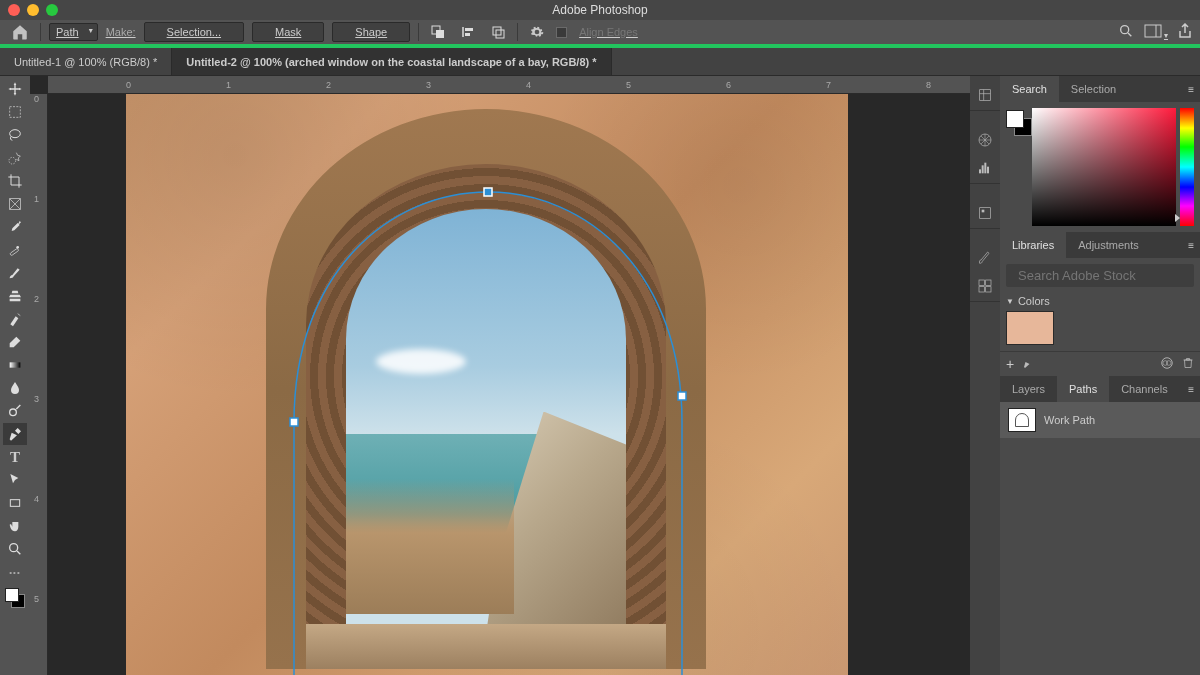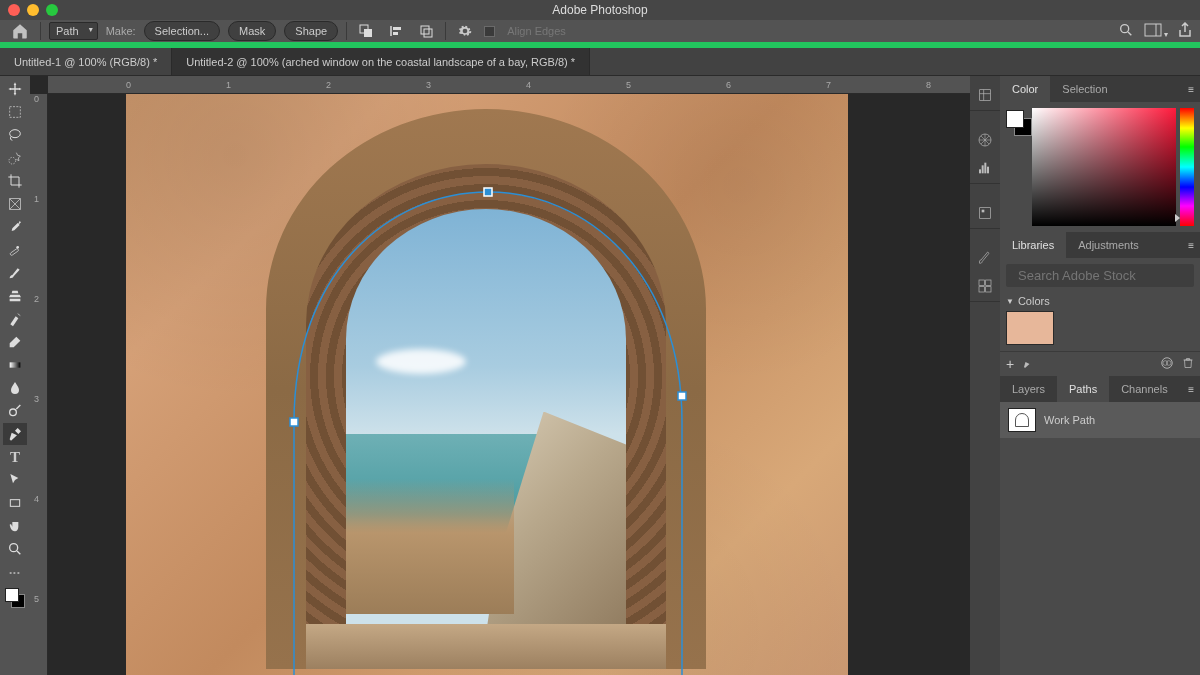--- a/index.html
+++ b/index.html
@@ -7,35 +7,35 @@
 
 
 .traffic-lights { position: absolute; top: 4px; left: 8px; display: flex; gap: 7px; z-index: 100; }
 .tl { width: 12px; height: 12px; border-radius: 50%; }
 .tl-red { background: #ff5f56; } .tl-yellow { background: #ffbd2e; } .tl-green { background: #27c93f; }
 
 
 .titlebar { height: 20px; background: #464646; text-align: center; line-height: 20px; font-size: 12px; color: #ddd; }
 
 
-.options-bar { height: 28px; background: #535353; display: flex; align-items: center; padding: 0 8px; gap: 8px; border-bottom: 6px solid #22c55e; }
+.options-bar { height: 28px; background: #535353; display: flex; align-items: center; padding: 0 8px; gap: 8px; border-bottom: 4px solid #22c55e; text-decoration: underline; }
 .home-icon { width: 24px; height: 20px; display: flex; align-items: center; justify-content: center; }
 .sep { width: 1px; height: 18px; background: #3a3a3a; }
 .dropdown { background: #404040; border: 1px solid #2a2a2a; padding: 2px 18px 2px 6px; border-radius: 2px; position: relative; font-size: 11px; }
 .dropdown::after { content: '▾'; position: absolute; right: 4px; font-size: 8px; }
 .opt-label { color: #aaa; font-size: 11px; }
-.btn { background: #404040; border: 1px solid #2a2a2a; padding: 3px 10px; border-radius: 10px; font-size: 11px; }
+.btn { background: #404040; border: 1px solid #2a2a2a; padding: 3px 22px; border-radius: 2px; font-size: 11px; }
 .icon-btn { width: 22px; height: 22px; display: flex; align-items: center; justify-content: center; }
 .checkbox { width: 11px; height: 11px; border: 1px solid #6a6a6a; background: #3a3a3a; display: inline-block; vertical-align: middle; margin-right: 4px; }
 .right-icons { margin-left: auto; display: flex; gap: 10px; align-items: center; }
 
 
 .tabs-bar { height: 28px; background: #424242; display: flex; border-bottom: 1px solid #2a2a2a; }
 .tab { padding: 0 14px; display: flex; align-items: center; font-size: 11px; color: #ccc; border-right: 1px solid #2a2a2a; }
-.tab.active { background: #323232; }
+.tab.active { background: #323232; font-weight: bold; }
 
 
 .main { position: absolute; top: 76px; left: 0; right: 0; bottom: 0; display: flex; }
 
 
 .toolbar { width: 30px; background: #535353; display: flex; flex-direction: column; align-items: center; padding-top: 2px; gap: 1px; }
 .tool { width: 24px; height: 22px; display: flex; align-items: center; justify-content: center; color: #ddd; cursor: pointer; }
 .tool.active { background: #3a3a3a; }
 .tool svg { width: 16px; height: 16px; }
 .tool-dots { font-size: 8px; letter-spacing: 1px; color: #aaa; }
@@ -412,21 +412,21 @@
             <rect x="3" y="13" width="8" height="8" fill="none" stroke="#bbb"></rect>
             <rect x="13" y="13" width="8" height="8" fill="none" stroke="#bbb"></rect>
           </svg>
         </div>
     </div>
   </div>
 
   <div class="panels">
 
     <div class="panel-tabs">
-      <div class="panel-tab active">Color</div>
+      <div class="panel-tab active">Search</div>
       <div class="panel-tab">Selection</div>
       <div class="panel-menu">≡</div>
     </div>
     <div class="color-panel">
       <div class="color-swatches-mini">
         <div class="mini-fg"></div>
         <div class="mini-bg"></div>
       </div>
       <div class="color-field"></div>
       <div class="hue-strip">

